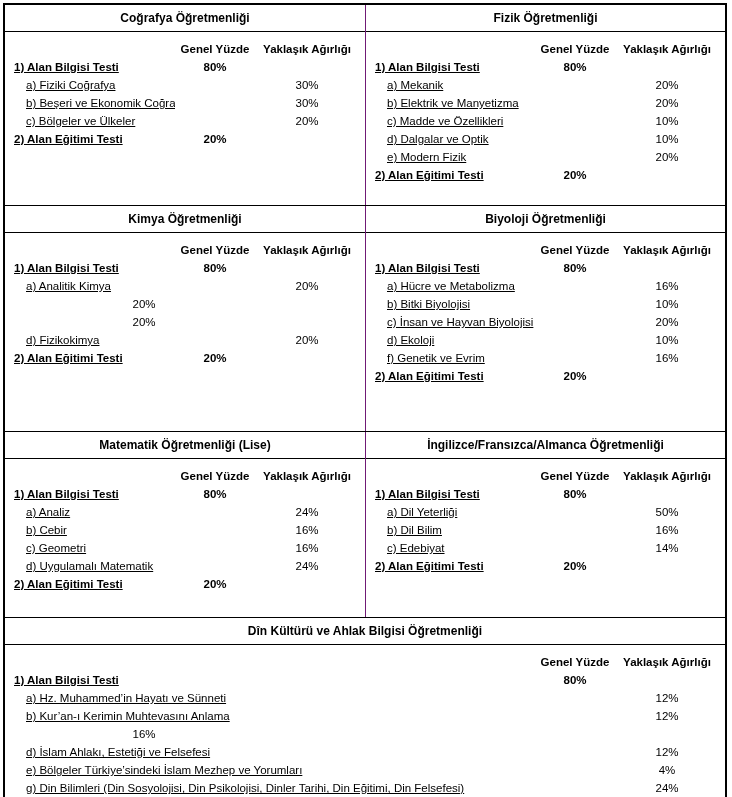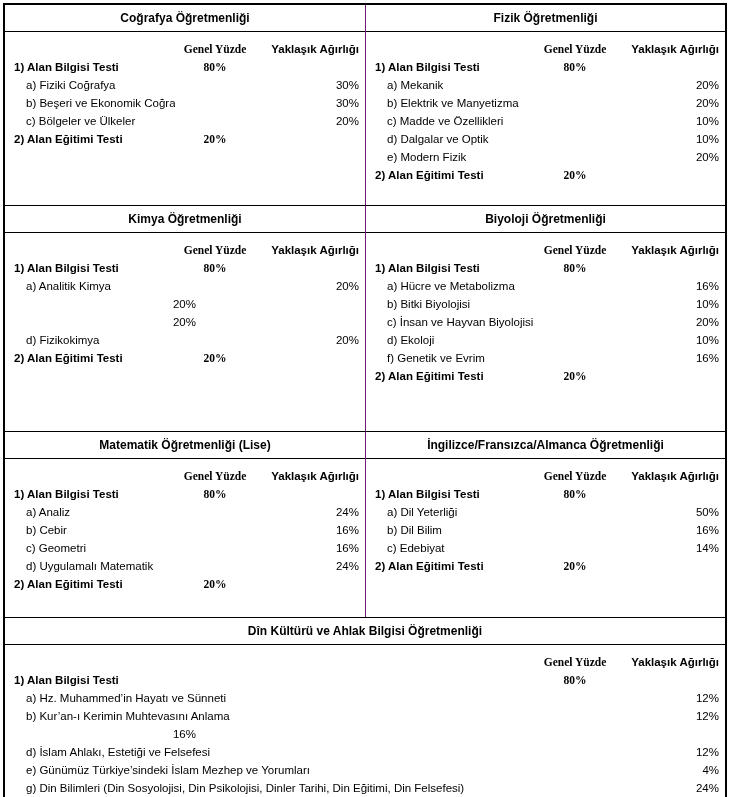--- a/index.html
+++ b/index.html
@@ -34,24 +34,24 @@
   .content {
     flex: 1;
     padding: 8px 6px 4px 7px;
     font-size: 11.5px;
   }
   .band-1 .content { min-height: 161px; }
   .band-2 .content { min-height: 186px; }
   .band-3 .content { min-height: 146px; }
   .band-4 .content { min-height: 164px; }
   .row { display: flex; align-items: baseline; line-height: 18px; }
-  .row .label { flex: 1; white-space: nowrap; overflow: hidden; padding-left: 2px; }
+  .row .label { flex: 1; white-space: nowrap; overflow: hidden; padding-left: 2px; text-decoration: underline; }
   .row .label.indent { padding-left: 14px; }
-  .row .genel  { flex: none; width: 80px;  text-align: center; white-space: nowrap; font-family: Liberation Serif, serif; }
-  .row .agirlik{ flex: none; width: 104px; text-align: right;  white-space: nowrap; }
+  .row .genel  { flex: none; width: 80px;  text-align: center; white-space: nowrap; }
+  .row .agirlik{ flex: none; width: 104px; text-align: center;  white-space: nowrap; }
   .row.bold, .row.header-row { font-weight: bold; }
 </style>
 </head>
 <body>
 
 <div class="page">
   <div class="table-wrap">
     <div id="bands-container">
         <div class="band band-1">
           <div class="cell">
@@ -324,21 +324,21 @@
               <div class="row">
                 <span class="genel"></span>
                 <span class="agirlik">16%</span>
               </div>
               <div class="row">
                 <span class="label indent">d) İslam Ahlakı, Estetiği ve Felsefesi</span>
                 <span class="genel"></span>
                 <span class="agirlik">12%</span>
               </div>
               <div class="row">
-                <span class="label indent">e) Günümüz Türkiye’sindeki İslam Mezhep ve Yorumları</span>
+                <span class="label indent">e) Bölgeler Türkiye’sindeki İslam Mezhep ve Yorumları</span>
                 <span class="genel"></span>
                 <span class="agirlik">4%</span>
               </div>
               <div class="row">
                 <span class="label indent">g) Din Bilimleri (Din Sosyolojisi, Din Psikolojisi, Dinler Tarihi, Din Eğitimi, Din Felsefesi)</span>
                 <span class="genel"></span>
                 <span class="agirlik">24%</span>
               </div>
             </div>
           </div>

